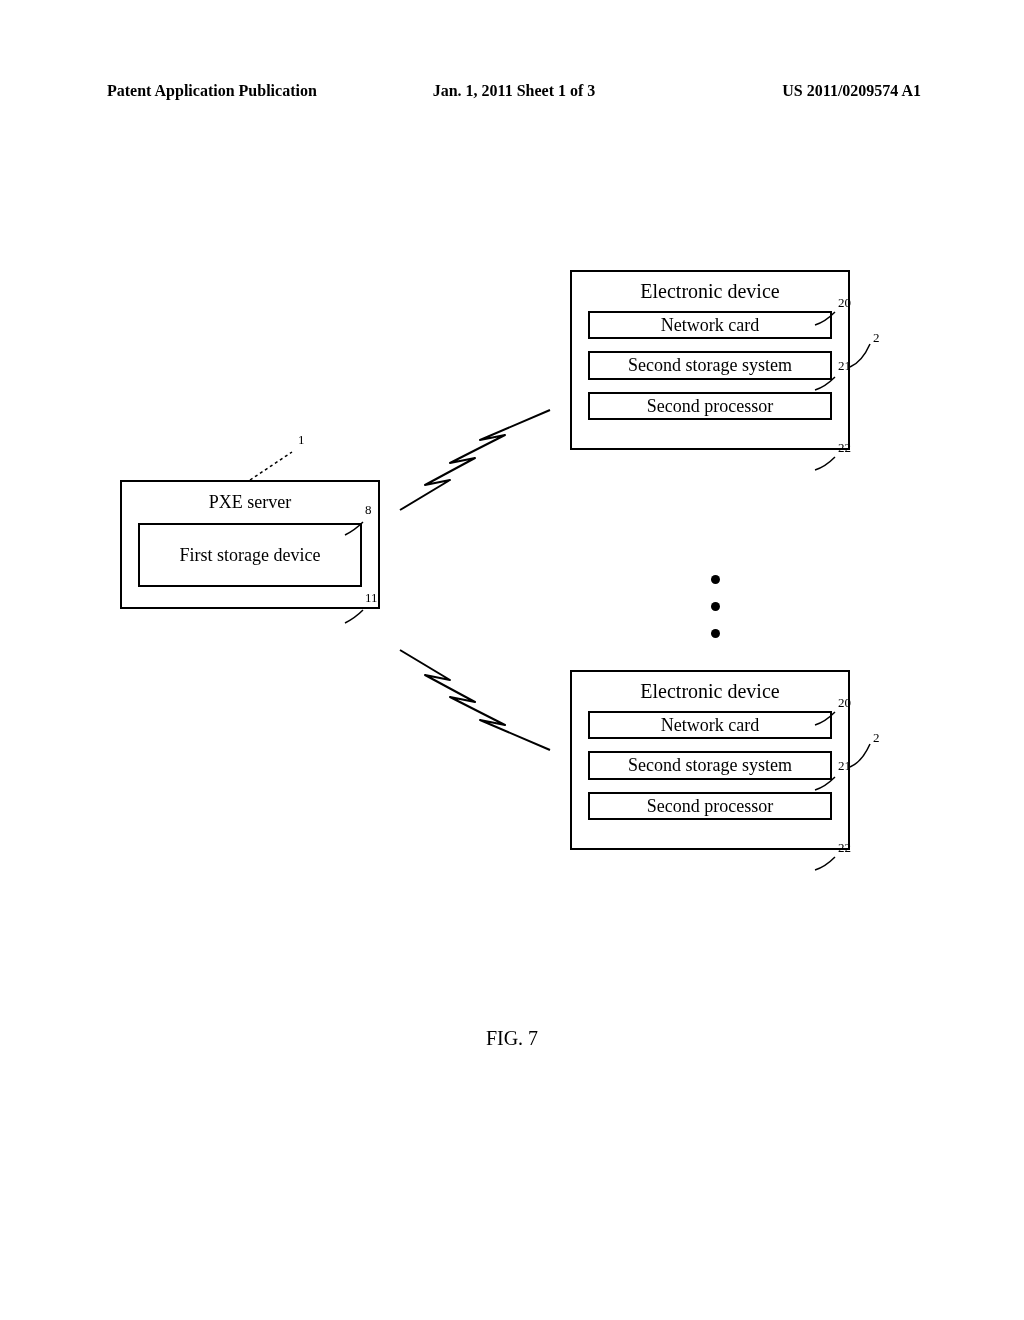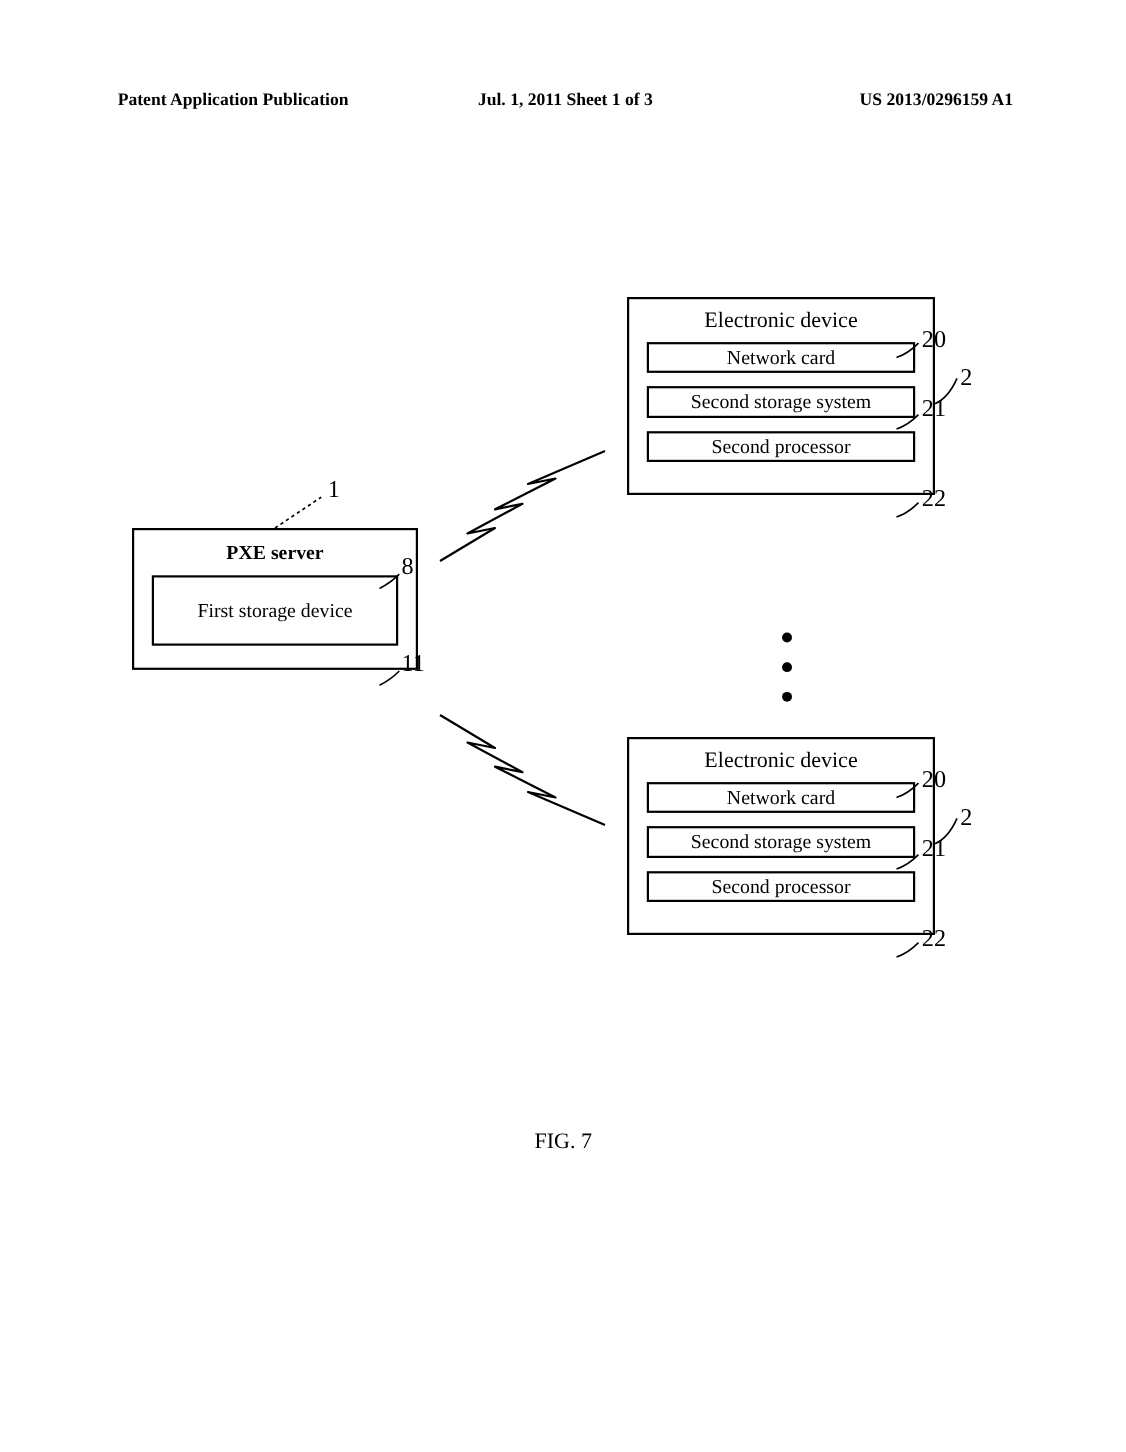--- a/index.html
+++ b/index.html
@@ -48,21 +48,20 @@
       left: 0;
       top: 200px;
       width: 260px;
       border: 2px solid #000;
       padding: 10px 16px 20px 16px;
     }
     .server-title {
       text-align: center;
       font-size: 18px;
       margin-bottom: 10px;
-      font-weight: bold;
     }
     .inner-box {
       border: 2px solid #000;
       padding: 0 8px;
       text-align: center;
       font-size: 18px;
       margin-bottom: 22px;
       position: relative;
       line-height: 1.35;
     }
@@ -92,21 +91,21 @@
     .device-title {
       text-align: center;
       font-size: 20px;
       margin-bottom: 8px;
     }
     .device-box .inner-box {
       margin-bottom: 12px;
     }
     .ref-label {
       position: absolute;
-      font-size: 22px;
+      font-size: 13px;
     }
     .dots {
       position: absolute;
       right: 180px;
       top: 295px;
       display: flex;
       flex-direction: column;
       gap: 18px;
       align-items: center;
     }
@@ -126,22 +125,22 @@
     svg.connector {
       position: absolute;
       overflow: visible;
     }
   </style>
 </head>
 <body>
 
 <div class="header">
   <span class="header-left">Patent Application Publication</span>
-  <span class="header-center">Jul. 1, 2011   Sheet 1 of 3</span>
-  <span class="header-right">US 2013/0296159 A1</span>
+  <span class="header-center">Jan. 1, 2011   Sheet 1 of 3</span>
+  <span class="header-right">US 2011/0209574 A1</span>
 </div>
 
 <div class="diagram-area">
 
   <div class="server-box">
     <div class="server-title">PXE server</div>
     <div class="inner-box">
       <span>First storage device</span>
     </div>
   </div>

